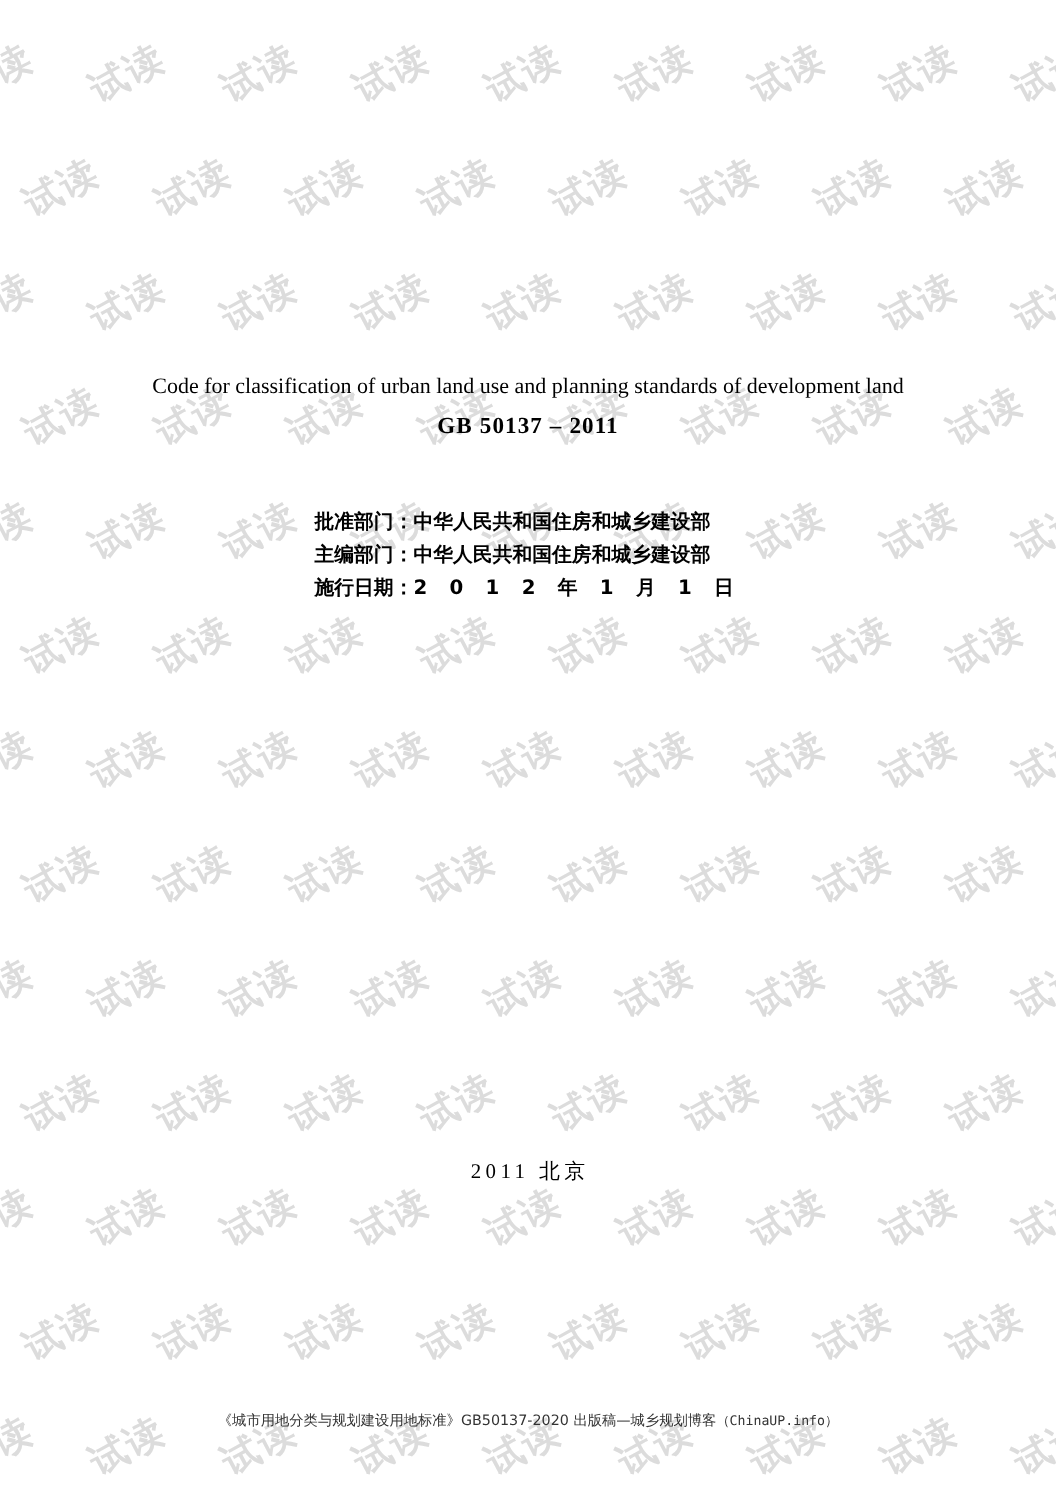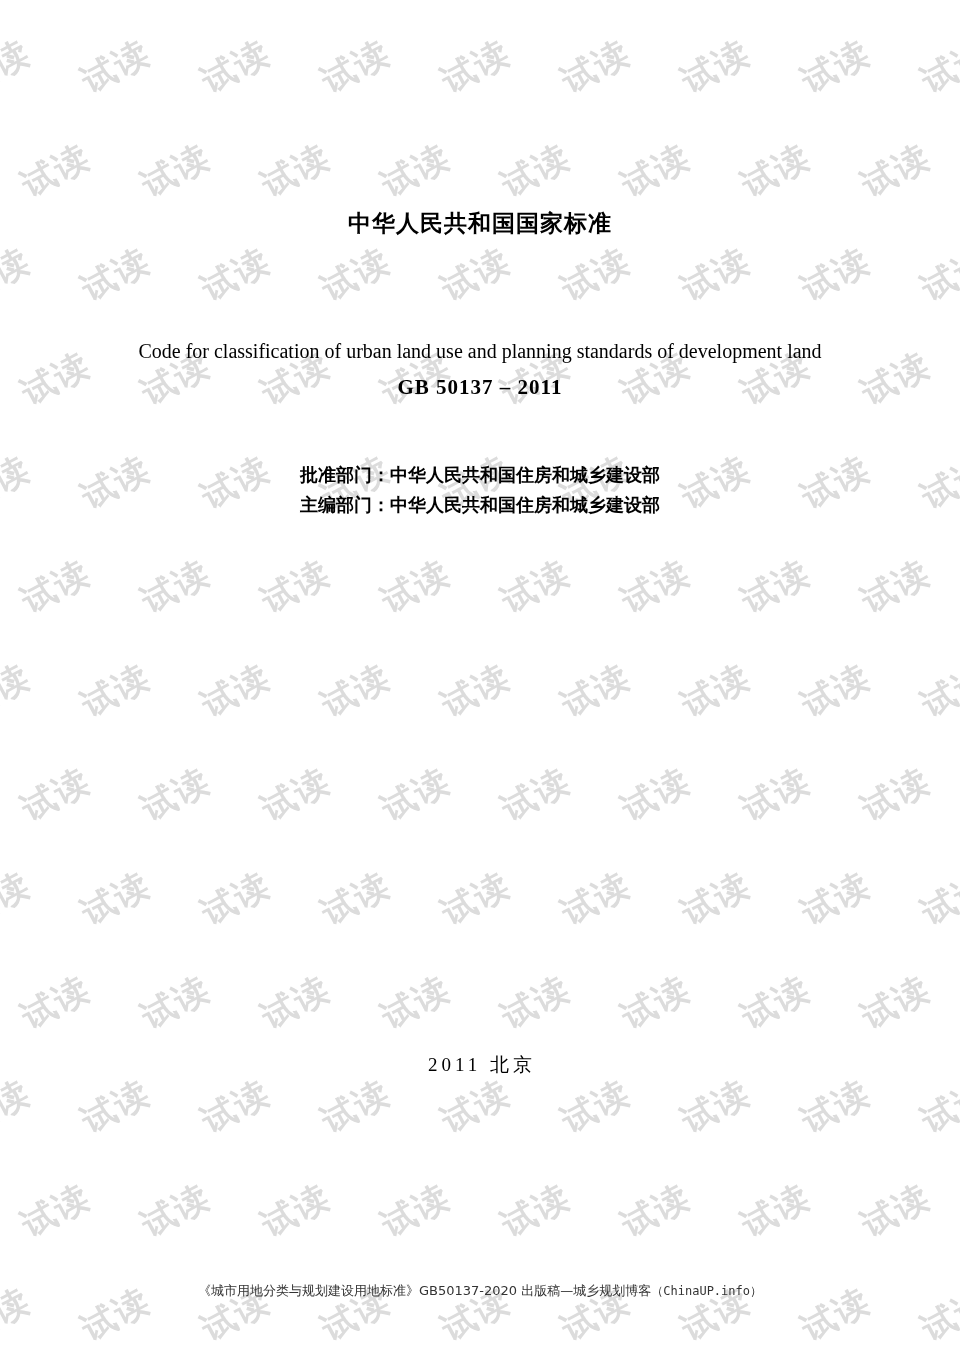--- a/index.html
+++ b/index.html
@@ -292,31 +292,33 @@
       <div class="wm" style="left: 320px; top: 1292px; color: rgb(214, 214, 214); transform: rotate(-28deg);">试读</div>
       <div class="wm" style="left: 440px; top: 1292px; color: rgb(214, 214, 214); transform: rotate(-28deg);">试读</div>
       <div class="wm" style="left: 560px; top: 1292px; color: rgb(214, 214, 214); transform: rotate(-28deg);">试读</div>
       <div class="wm" style="left: 680px; top: 1292px; color: rgb(214, 214, 214); transform: rotate(-28deg);">试读</div>
       <div class="wm" style="left: 800px; top: 1292px; color: rgb(214, 214, 214); transform: rotate(-28deg);">试读</div>
       <div class="wm" style="left: 920px; top: 1292px; color: rgb(214, 214, 214); transform: rotate(-28deg);">试读</div>
     </div>
 
   <div class="content">
 
-    <div class="national-standard">中华人民共和国国家标准</div>
 
 
     <div class="english-title">Code for classification of urban land use and planning standards of development land</div>
 
     <div class="code-number">GB 50137 – 2011</div>
 
     <div class="meta-block">
       <div class="meta-inner">
         <div class="meta-row">批准部门：中华人民共和国住房和城乡建设部</div>
         <div class="meta-row">主编部门：中华人民共和国住房和城乡建设部</div>
+        <div class="meta-row">
+          <span>施行日期：</span><span class="spaced">2 0 1 2 年 1 月 1 日</span>
+        </div>
       </div>
     </div>
 
 
 
     <div class="pub-place">2011  北京</div>
 
     <div class="footer">
       <span>《城市用地分类与规划建设用地标准》GB50137-2020 出版稿—城乡规划博客</span><span class="mono">（ChinaUP.info）</span>
     </div>

